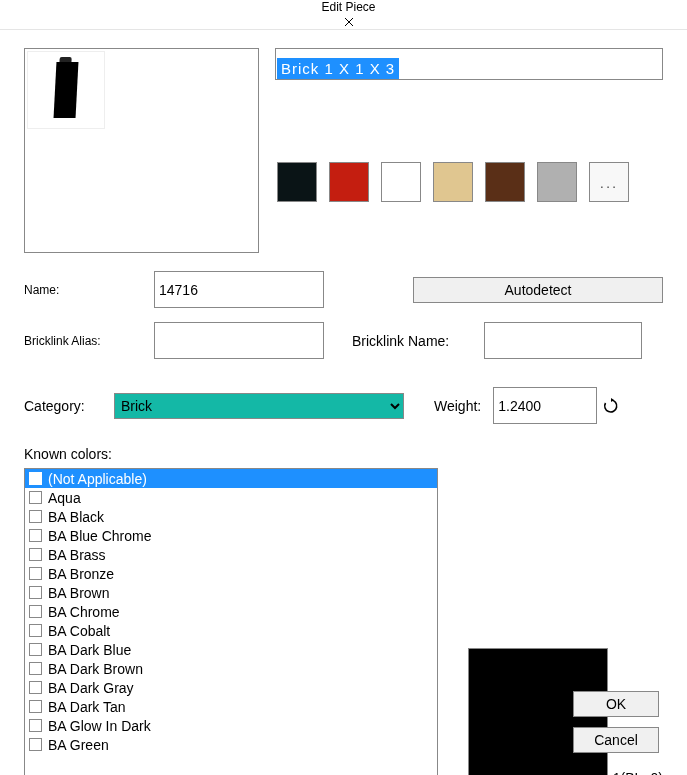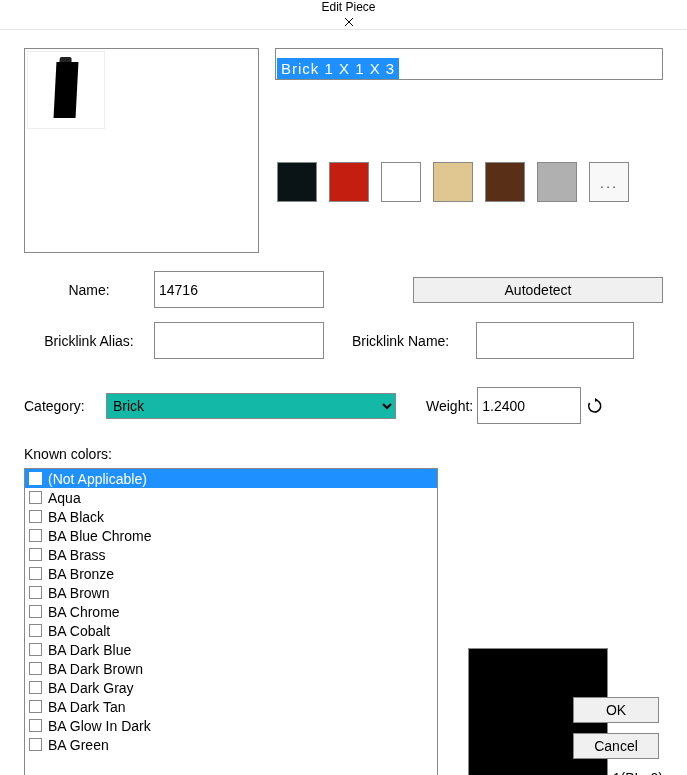--- a/index.html
+++ b/index.html
@@ -105,22 +105,22 @@
     background: #f8f8f8;
     display: flex;
     align-items: center;
     justify-content: center;
     font-size: 15px;
     letter-spacing: 2px;
     color: #555;
   }
 
   .form-row { display: flex; align-items: center; margin-bottom: 14px; }
-  .lbl { width: 130px; font-size: 14px; text-align: center; }
-  .lbl-sm { font-size: 14px; margin-right: 4px; }
+  .lbl { width: 130px; font-size: 12px; }
+  .lbl-sm { font-size: 14px; margin-right: 12px; }
   input[type=text].field {
     height: 37px;
     border: 1px solid #888;
     padding: 0 4px;
     font-size: 14px;
     font-family: inherit;
     background: #fff;
   }
   .btn {
     height: 26px;
@@ -179,21 +179,21 @@
     width: 140px;
     height: 138px;
     background: #000;
     border: 1px solid #888;
   }
   .color-code { font-size: 14px; margin-top: 10px; }
 
   .buttons {
     position: absolute;
     right: 28px;
-    bottom: 16px;
+    bottom: 22px;
     display: flex;
     flex-direction: column;
     gap: 10px;
   }
   .buttons .btn { width: 86px; }
 
   .refresh-icon {
     display: inline-block;
     width: 16px;
     height: 16px;

